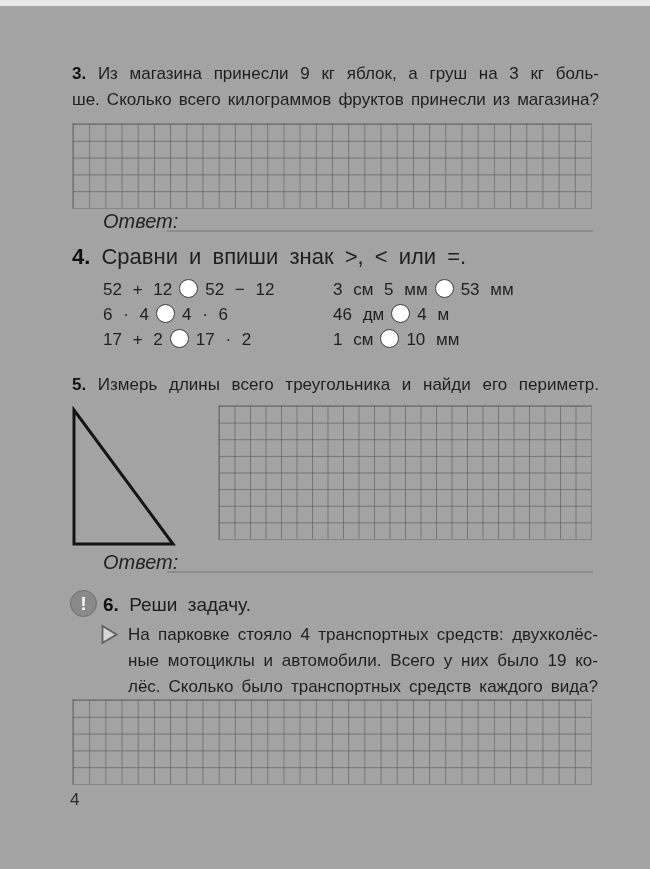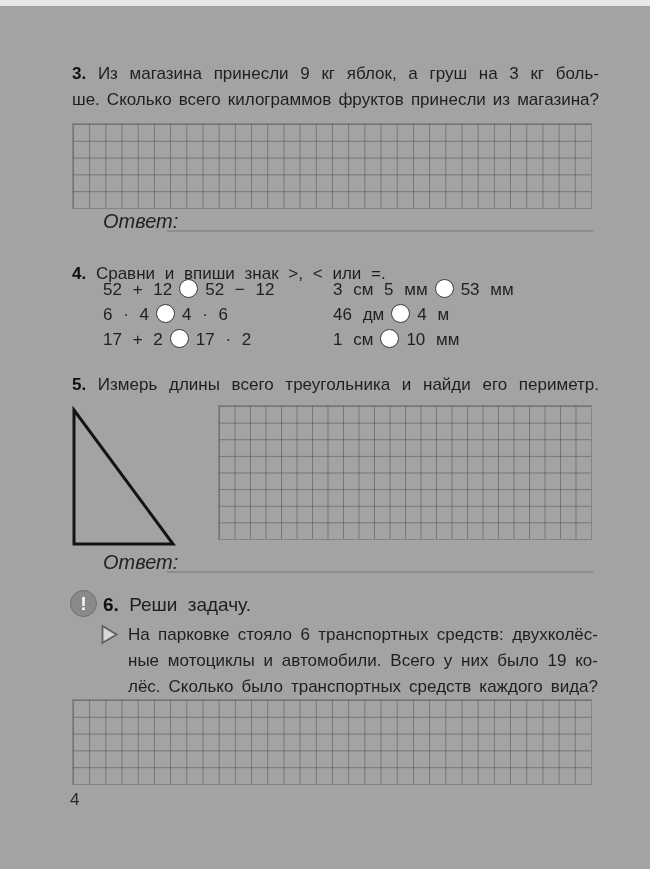--- a/index.html
+++ b/index.html
@@ -20,21 +20,21 @@
       linear-gradient(to bottom, rgba(80,80,80,.55) 1px, transparent 1px);
   }
   .grid.g1{left:72px;top:117px;width:518px;height:84px;background-size:16.19px 16.8px;}
   .grid.g2{left:218px;top:399px;width:372px;height:133px;background-size:15.5px 16.63px;}
   .grid.g3{left:72px;top:693px;width:518px;height:84px;background-size:16.19px 16.8px;}
   .answer-label{
     position:absolute;font-family:Liberation Sans, sans-serif;
     font-style:italic;font-size:20px;color:#222;
   }
   .answer-line{position:absolute;width:426px;border-bottom:2px solid #8d8d8d;height:0;}
-  .t4-header{position:absolute;left:72px;top:258px;font-size:17px;word-spacing:5px;}
+  .t4-header{position:absolute;left:72px;top:238px;font-size:22px;word-spacing:5px;}
   .t4-rows{position:absolute;left:103px;top:271px;width:500px;font-size:17px;}
   .t4-row{position:relative;height:25px;line-height:25px;}
   .t4-col1{position:absolute;left:0;word-spacing:6px;white-space:nowrap;}
   .t4-col2{position:absolute;left:230px;word-spacing:6px;white-space:nowrap;}
   .cmp-circle{
     display:inline-block;width:17px;height:17px;border:1.4px solid #3c3c3c;
     border-radius:50%;vertical-align:-3px;margin:0 7px;background:#fff;
   }
   .t6-icon{
     position:absolute;left:70px;top:584px;width:27px;height:27px;border-radius:50%;
@@ -94,21 +94,21 @@
   <div class="t6-icon">!</div>
   <div class="t6-header"><span class="tasknum">6.</span> <span>Реши задачу.</span></div>
 
   <div class="marker">
     <svg width="20" height="21" viewBox="0 0 20 21">
       <polygon points="2.5,2 16.5,10.5 2.5,19" fill="#d6d6d6" stroke="#5f5f5f" stroke-width="1.8" stroke-linejoin="miter"></polygon>
     </svg>
   </div>
 
   <div class="para" style="left:128px;top:616px;width:470px;">
-    <div class="jline">На парковке стояло 6 транспортных средств: двухколёс-</div>
+    <div class="jline">На парковке стояло 4 транспортных средств: двухколёс-</div>
     <div class="jline">ные мотоциклы и автомобили. Всего у них было 19 ко-</div>
     <div class="jline">лёс. Сколько было транспортных средств каждого вида?</div>
   </div>
 
   <div class="grid g3"></div>
 
   <div class="pagenum">4</div>
 
 </div>
 

